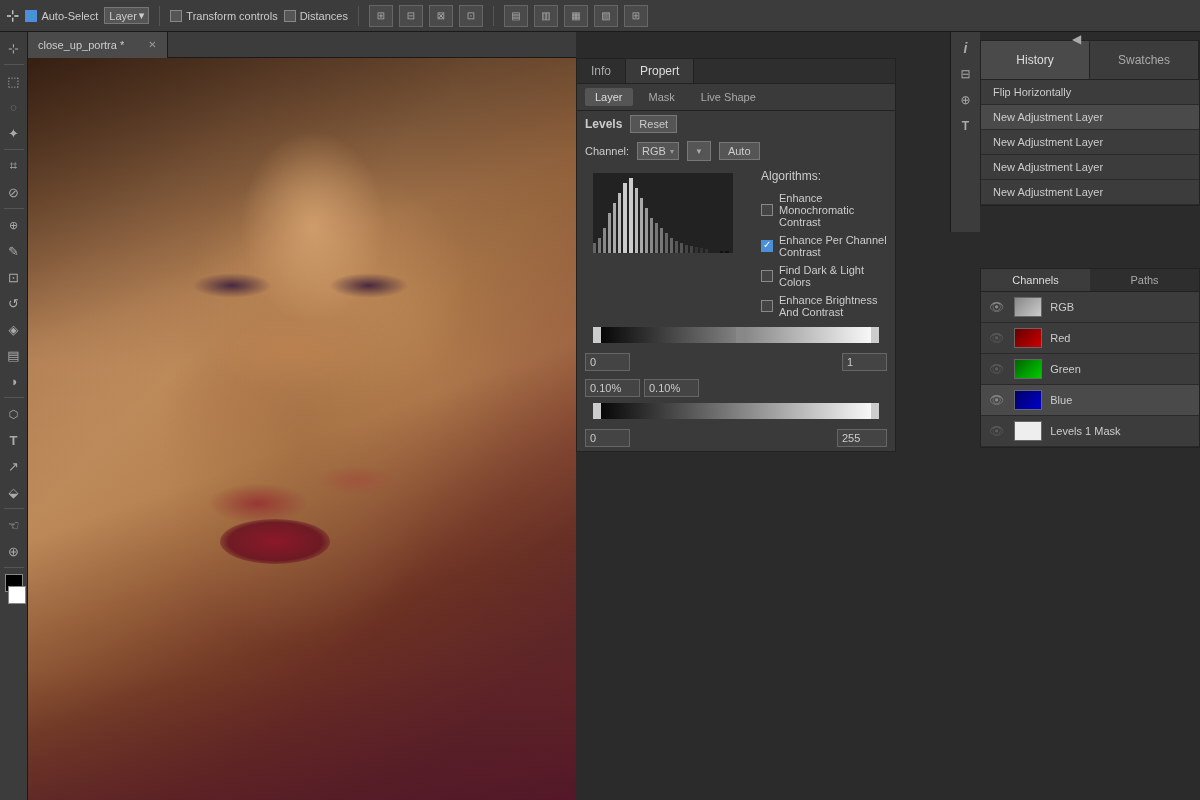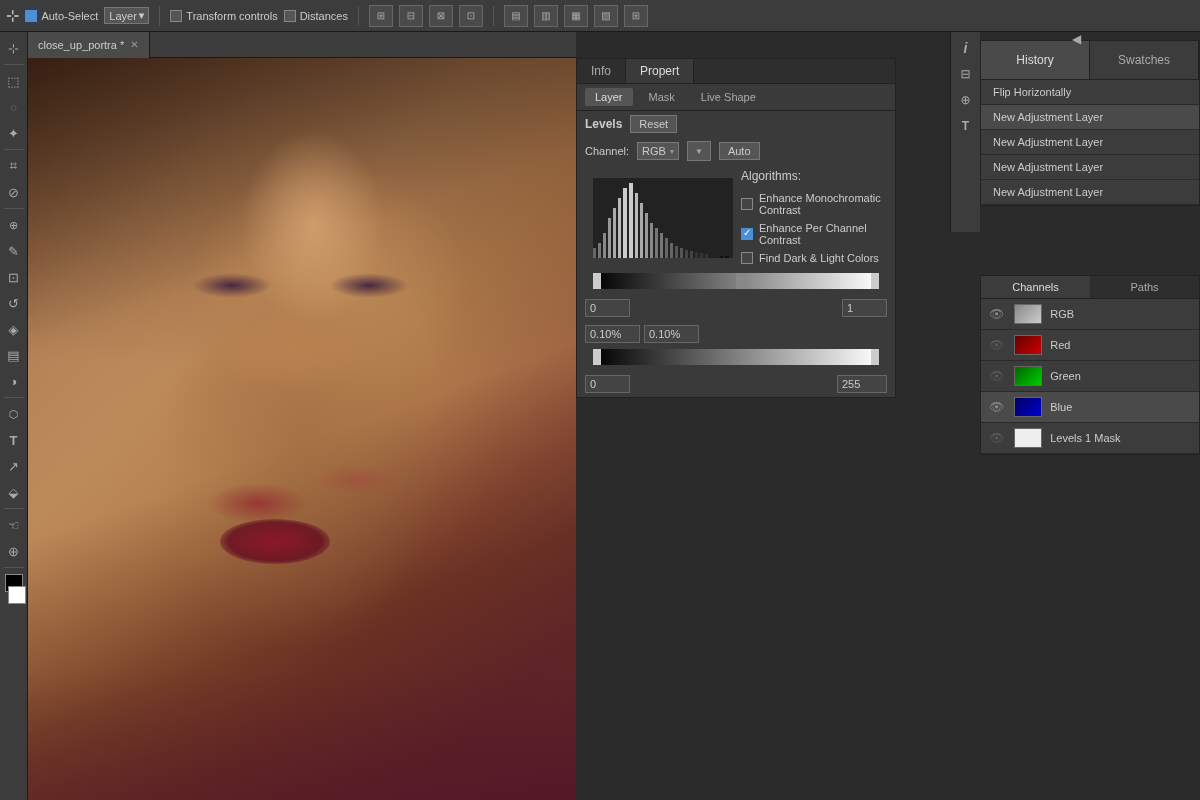--- a/index.html
+++ b/index.html
@@ -126,21 +126,21 @@
       border-bottom: 1px solid #1a1a1a;
       z-index: 6;
     }
     .doc-tab {
       height: 26px;
       padding: 0 10px;
       background: #4a4a4a;
       border-right: 1px solid #1a1a1a;
       display: flex;
       align-items: center;
-      gap: 6px;
+      gap: 24px;
       font-size: 11px;
       color: #ccc;
     }
     .doc-tab .close-btn {
       font-size: 10px;
       color: #999;
       cursor: pointer;
     }
 
     
@@ -333,21 +333,21 @@
       font-size: 11px;
       color: #ccc;
       border-bottom: 1px solid #2a2a2a;
       cursor: pointer;
     }
     .history-item.highlighted { background: #4a4a4a; }
 
     
     #channels-panel {
       position: absolute;
-      top: 275px;
+      top: 268px;
       right: 0;
       width: 220px;
       background: #3c3c3c;
       border: 1px solid #222;
       z-index: 15;
     }
     .channels-tabs {
       display: flex;
       background: #2e2e2e;
       border-bottom: 1px solid #222;
@@ -534,21 +534,21 @@
     <div class="channel-select">
       <span>RGB</span>
       <span class="dropdown-arrow">▾</span>
     </div>
     <div style="width:24px; height:20px; background:#555; border:1px solid #777; display:flex; align-items:center; justify-content:center;">
       <span style="font-size:8px; color:#aaa;">▼</span>
     </div>
     <button class="auto-btn">Auto</button>
   </div>
 
-  <div style="display:flex; padding:4px 8px; gap:0;align-items:center;">
+  <div style="display:flex; padding:4px 8px; gap:20px;">
     <div id="histogram">
       <svg width="140" height="80">
         <rect x="0" y="70" width="3" height="10" fill="#666"></rect>
         <rect x="5" y="65" width="3" height="15" fill="#777"></rect>
         <rect x="10" y="55" width="3" height="25" fill="#888"></rect>
         <rect x="15" y="40" width="3" height="40" fill="#999"></rect>
         <rect x="20" y="30" width="3" height="50" fill="#aaa"></rect>
         <rect x="25" y="20" width="3" height="60" fill="#bbb"></rect>
         <rect x="30" y="10" width="4" height="70" fill="#ccc"></rect>
         <rect x="36" y="5" width="4" height="75" fill="#ccc"></rect>
@@ -581,20 +581,24 @@
         <span>Enhance Monochromatic Contrast</span>
       </div>
       <div class="algo-item">
         <div class="algo-checkbox checked"></div>
         <span>Enhance Per Channel Contrast</span>
       </div>
       <div class="algo-item">
         <div class="algo-checkbox"></div>
         <span>Find Dark &amp; Light Colors</span>
       </div>
+      <div class="algo-item">
+        <div class="algo-checkbox"></div>
+        <span>Enhance Brightness And Contrast</span>
+      </div>
     </div>
   </div>
 
   <div style="padding:2px 8px;">
     <div class="slider-container">
       <div class="slider-handle" style="left:0%;"></div>
       <div class="slider-handle" style="left:50%; background:#888;"></div>
       <div class="slider-handle" style="right:0%;"></div>
     </div>
   </div>

